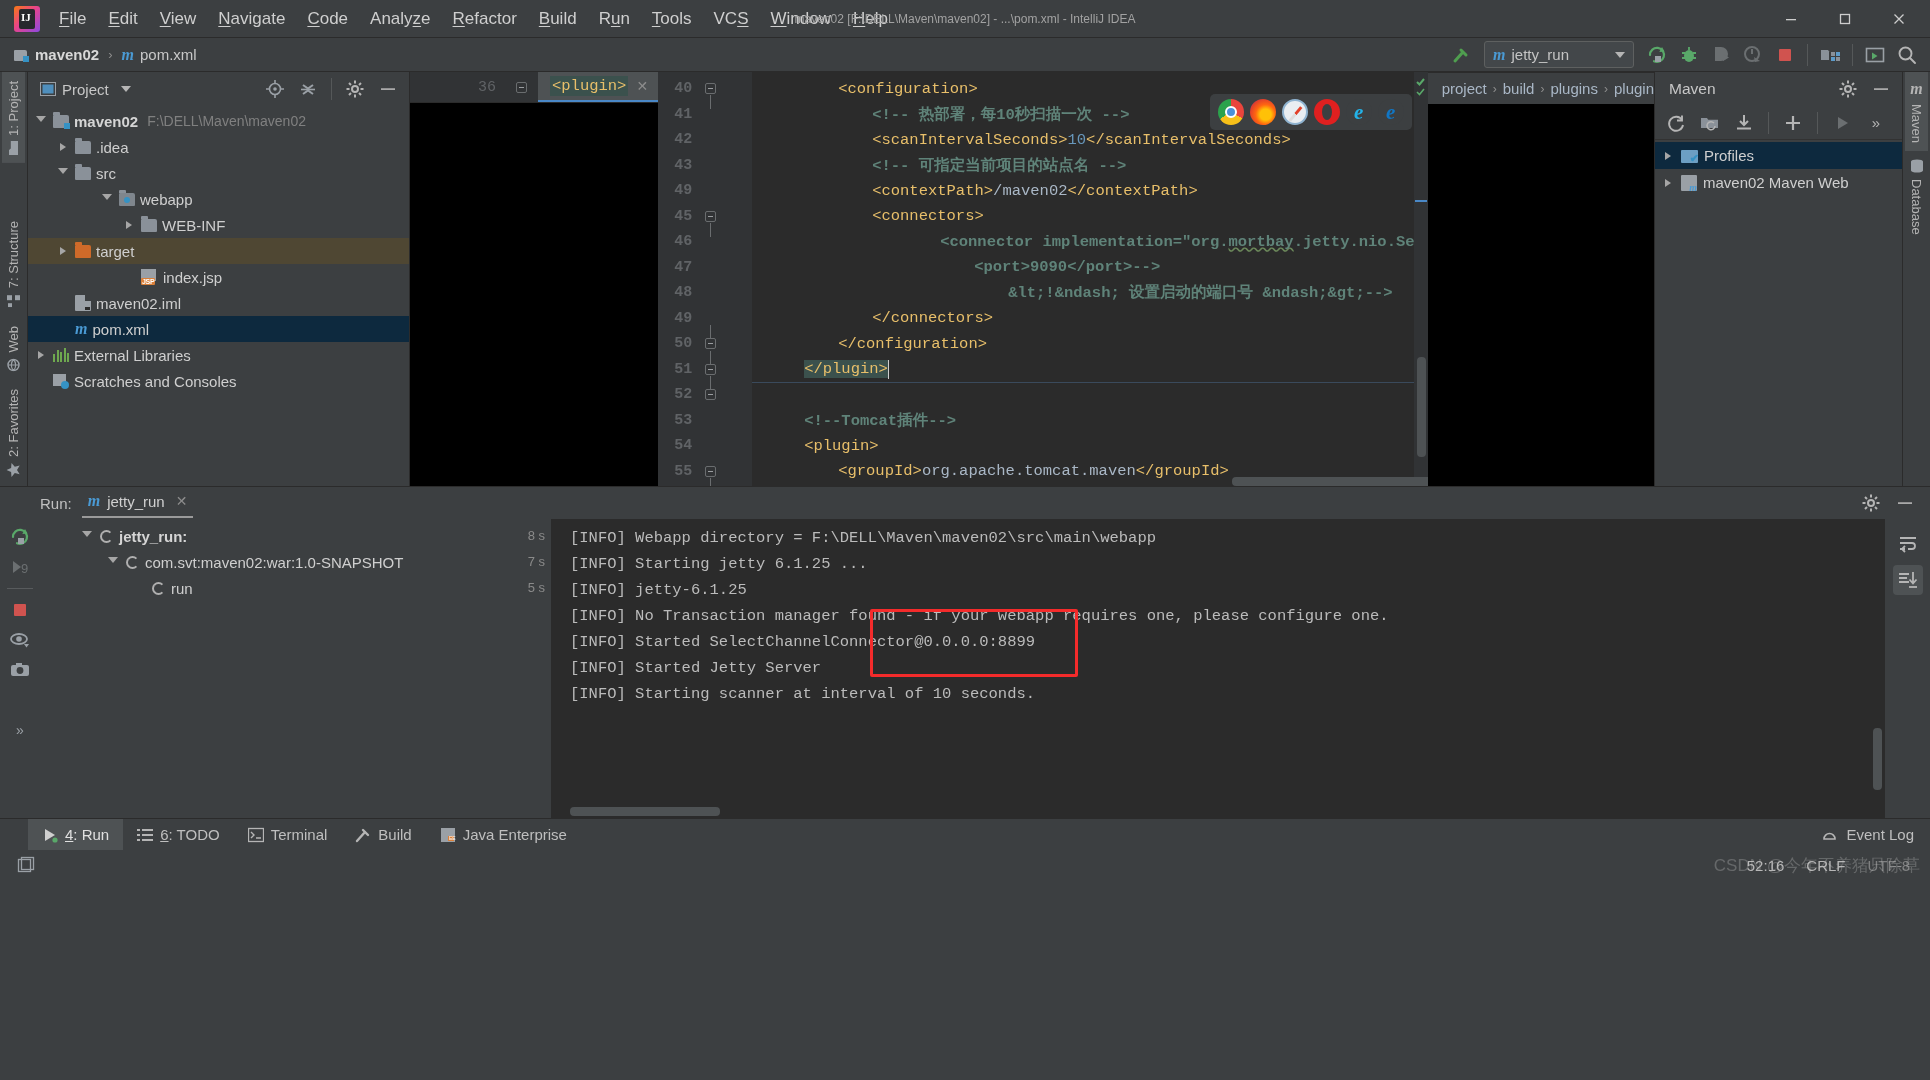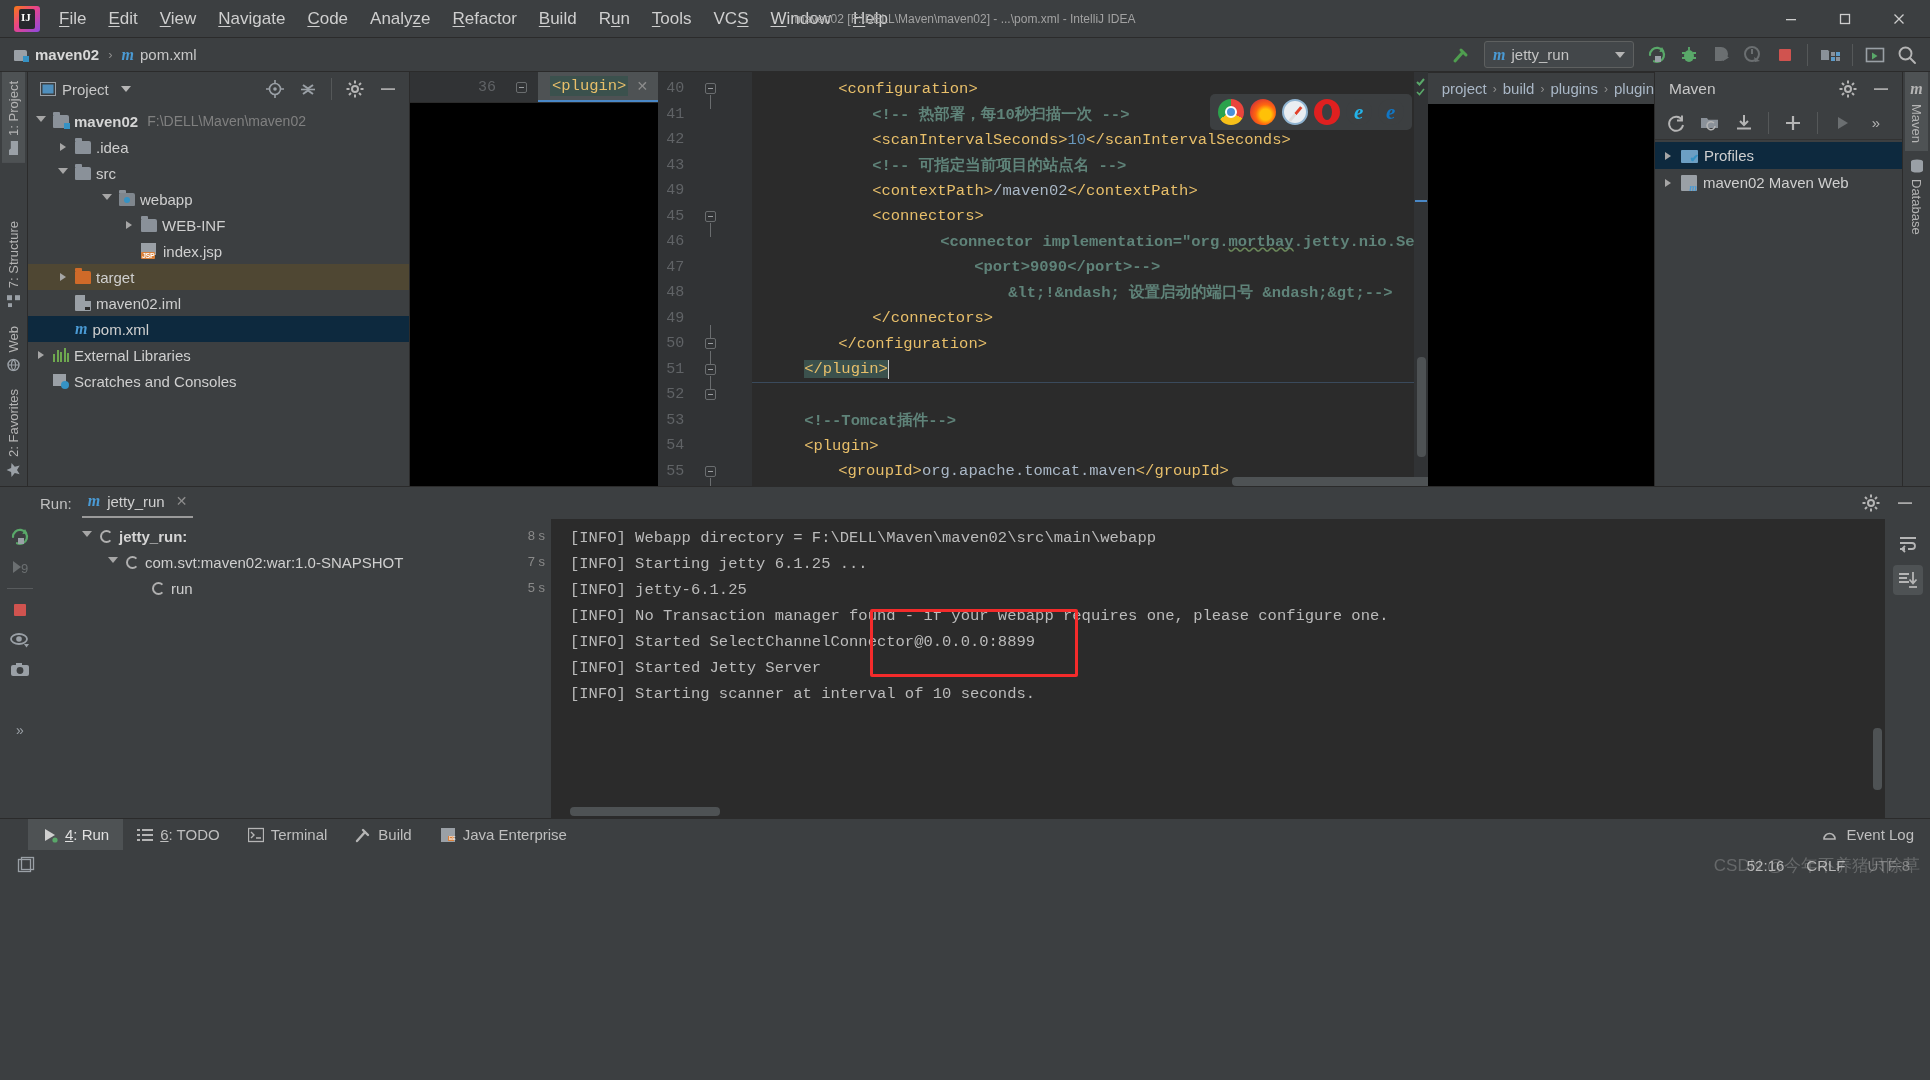--- a/index.html
+++ b/index.html
@@ -114,21 +114,21 @@
   .editorcol { flex: 1; display: flex; min-width: 0; background: #000000; }
   .tabstrip { height: 31px; background: #3c3f41; display: flex; align-items: stretch; flex: none;
      border-bottom: 1px solid #2b2b2b; }
   .etab { display: flex; align-items: center; gap: 8px; padding: 0 10px 0 12px; background: #4e5254;
      border-bottom: 2px solid #4a88c7; font-size: 15px; color: #d6d6d6; }
   .etab .x { color: #8c8c8c; font-size: 14px; }
   .editor-wrap { flex: 1; position: relative; display: flex; min-height: 0; overflow: hidden; }
   .gutter { width: 94px; background: #313335; flex: none; padding-top: 4px; position: relative; }
   .gline { height: 25.5px; display: flex; align-items: center; font-size: 15px;
     font-family: "Liberation Mono", monospace; color: #606366; }
-  .gline .num { width: 42px; text-align: center; padding-right: 8px; }
+  .gline .num { width: 42px; text-align: right; padding-right: 8px; font-weight: bold; }
   .gline .fold-m { width: 20px; display:flex; align-items:center; justify-content:center; }
   .fm { width: 11px; height: 11px; border: 1px solid #6a6d6f; border-radius: 2px; position: relative; }
   .fm::after { content:''; position:absolute; left:2px; top:4px; width:5px; height:1px; background:#9a9da0; }
   .fm.line-down::before { content:''; position:absolute; left:4.5px; top:11px; width:1px; height:14px; background:#6a6d6f; }
   .fm.line-up::before { content:''; position:absolute; left:4.5px; top:-14px; width:1px; height:14px; background:#6a6d6f; }
   .codearea { flex: 1; position: relative; padding-top: 4px; overflow: hidden; background: #2b2b2b; }
   .cline { height: 25.5px; display: flex; align-items: center; font-size: 15.5px;
      font-family: "Liberation Mono", monospace; white-space: pre; }
   .tk-tag { color: #e8bf6a; }
   .tk-text { color: #a9b7c6; }
@@ -466,34 +466,34 @@
             <span class="fold webapp"></span>
             <span class="tlabel">webapp</span>
           </div>
           <div class="trow" style="padding-left: 94px;">
             <span class="tarrow">
               <span class="ar"></span>
             </span>
             <span class="fold"></span>
             <span class="tlabel">WEB-INF</span>
           </div>
+          <div class="trow sel-brown" style="padding-left: 28px;">
+            <span class="tarrow">
+              <span class="ar"></span>
+            </span>
+            <span class="fold orange"></span>
+            <span class="tlabel">target</span>
+          </div>
           <div class="trow" style="padding-left: 94px;">
             <span class="tarrow"></span>
             <span class="ic-jsp">
               <span class="pg"></span>
               <span class="tag">JSP</span>
             </span>
             <span class="tlabel">index.jsp</span>
-          </div>
-          <div class="trow sel-brown" style="padding-left: 28px;">
-            <span class="tarrow">
-              <span class="ar"></span>
-            </span>
-            <span class="fold orange"></span>
-            <span class="tlabel">target</span>
           </div>
           <div class="trow" style="padding-left: 28px;">
             <span class="tarrow"></span>
             <span class="ic-iml">
               <span class="pg"></span>
               <span class="cut"></span>
               <span class="bl"></span>
             </span>
             <span class="tlabel">maven02.iml</span>
           </div>

